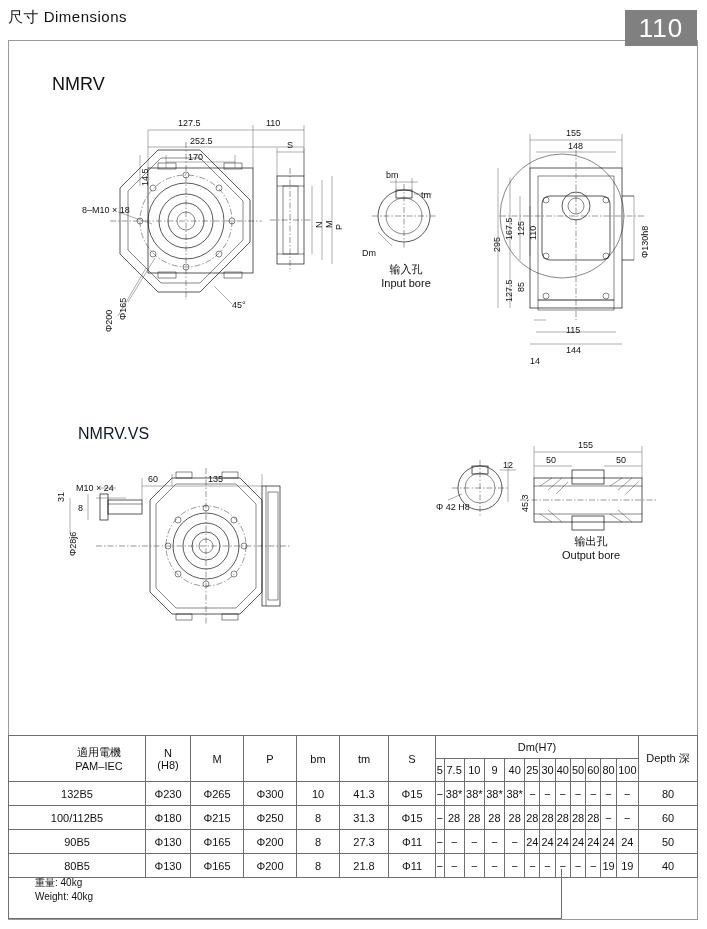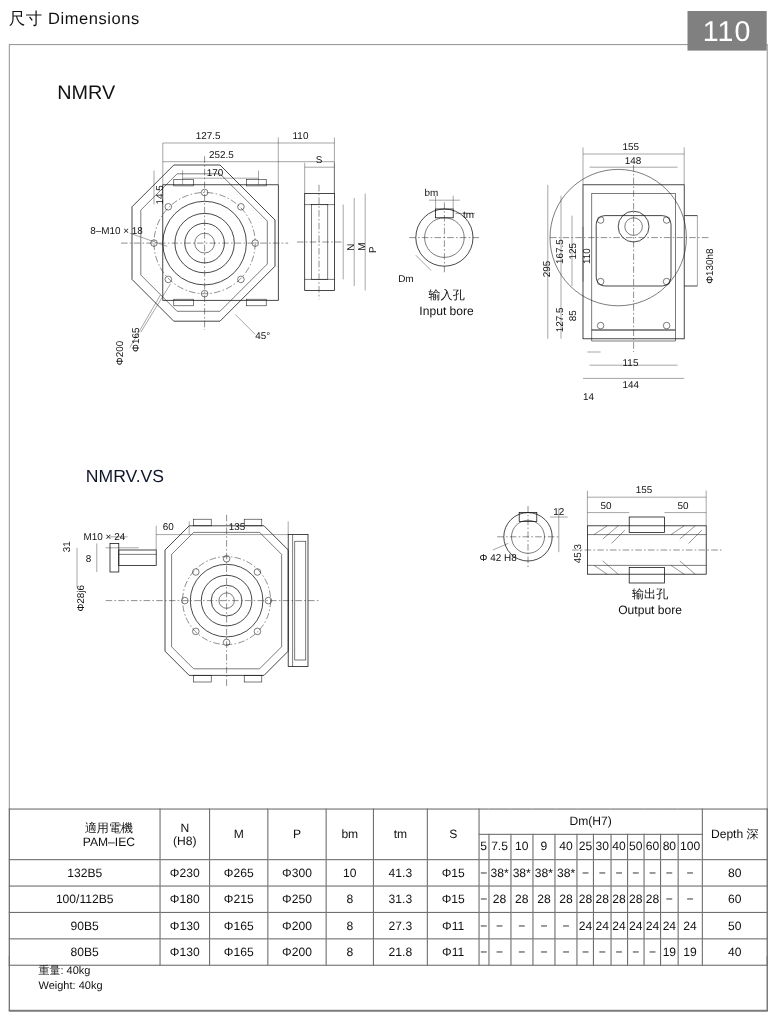--- a/index.html
+++ b/index.html
@@ -18,21 +18,21 @@
   .ln{stroke:#111;stroke-width:.7;fill:none;}
   .thin{stroke:#111;stroke-width:.5;fill:none;}
   .ext{stroke:#333;stroke-width:.4;fill:none;}
   .dash{stroke:#333;stroke-width:.5;fill:none;stroke-dasharray:6 2 1.5 2;}
   .hatch{stroke:#111;stroke-width:.4;fill:none;}
   
   .tbl{position:absolute;left:8px;top:735px;width:690px;border-collapse:collapse;font-size:11px;}
   .tbl td,.tbl th{border:1px solid #6f6f6f;text-align:center;padding:0;color:#111;font-weight:normal;}
   .tbl .hrow td{height:22px;}
   .tbl .drow td{height:23px;}
-  .foot{position:absolute;left:8px;top:869px;width:690px;height:50px;box-sizing:border-box;border:1px solid #6f6f6f;border-top:none;}
+  .foot{position:absolute;left:8px;top:869px;width:554px;height:50px;box-sizing:border-box;border:1px solid #6f6f6f;border-top:none;}
   .foot .l{position:absolute;left:26px;top:7px;font-size:10px;line-height:14px;}
   .foot .r{position:absolute;left:330px;top:7px;font-size:10px;line-height:14px;}
 </style>
 </head>
 <body>
 
 <div class="page">
 
   <div class="title">尺寸 Dimensions</div>
 

